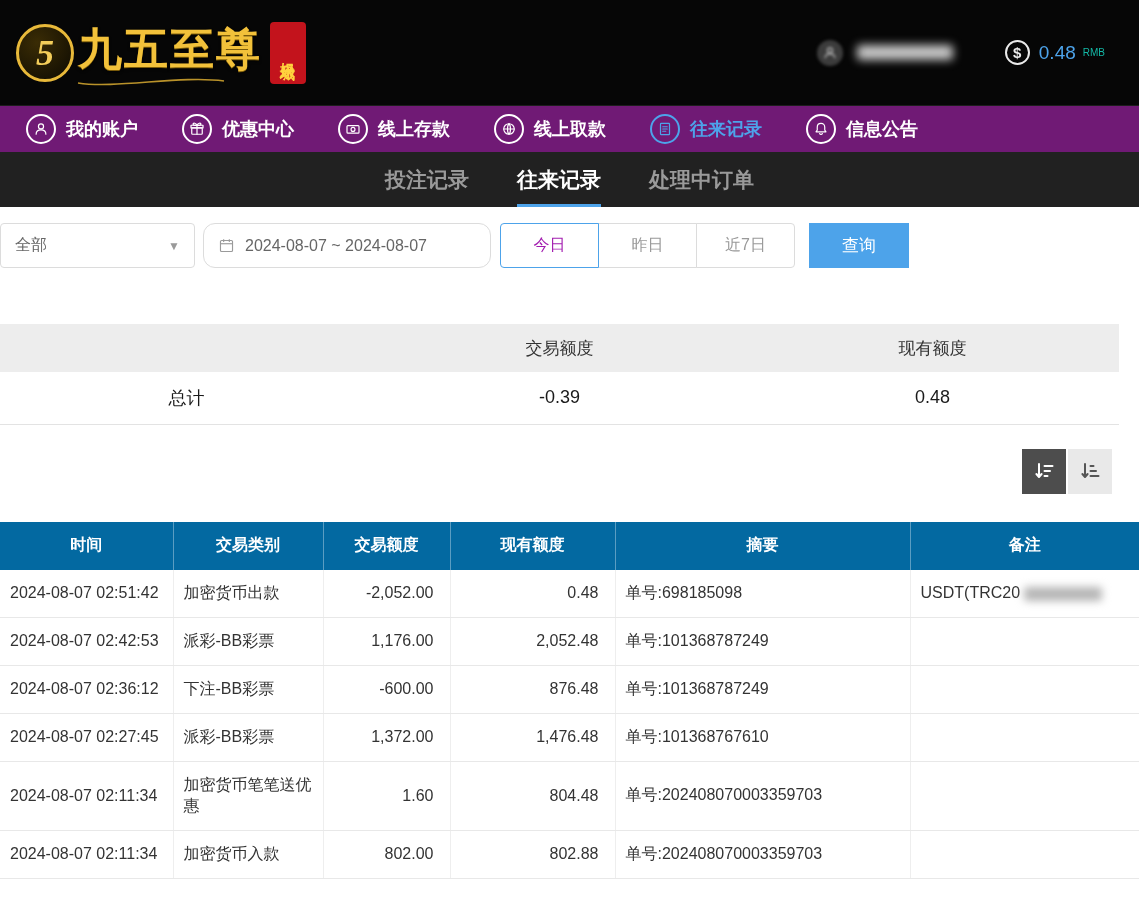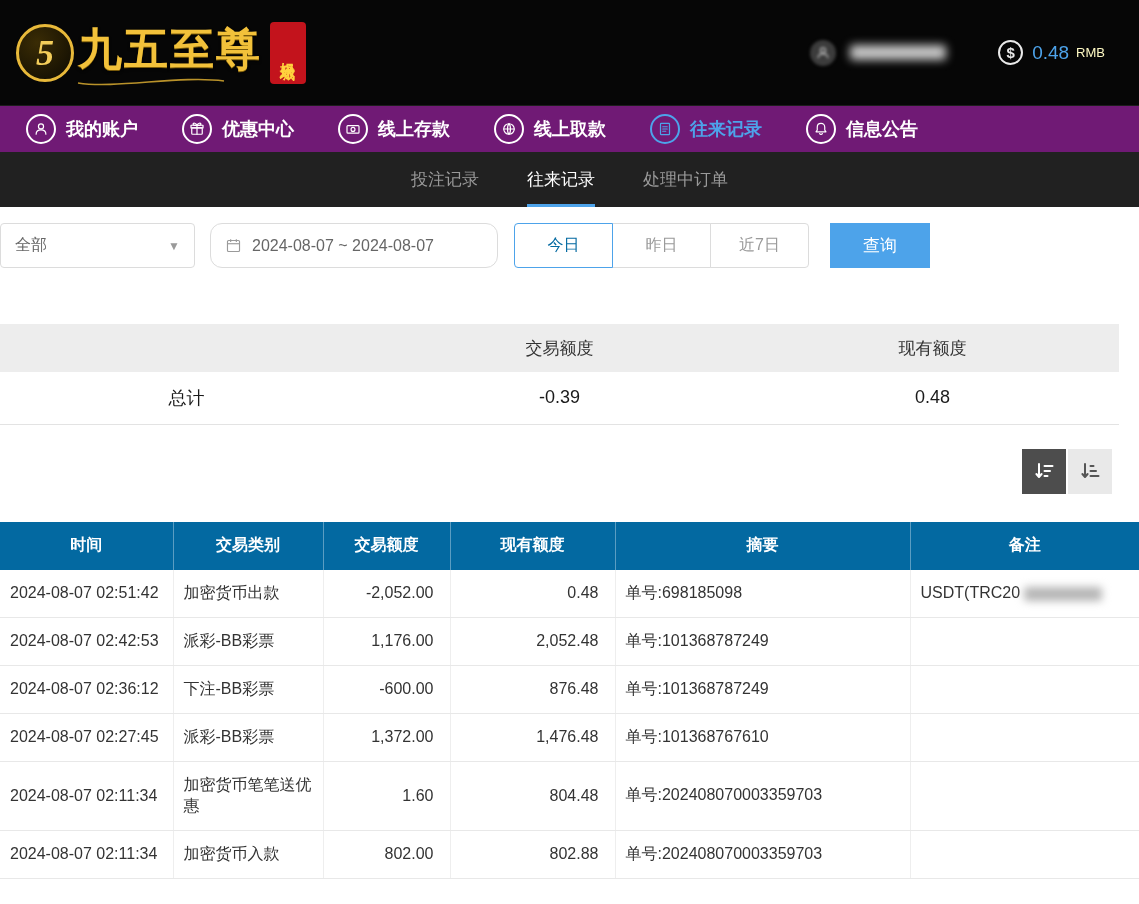--- a/index.html
+++ b/index.html
@@ -28,55 +28,55 @@
     display: flex; align-items: center; justify-content: center;
     filter: blur(1.5px); cursor: pointer; }
   .avatar svg { width: 18px; height: 18px; stroke: #bdbdbd; fill: none; stroke-width: 1.6; }
   .masked-name { width: 96px; height: 15px; background: #c9c9c9; border-radius: 3px;
     filter: blur(5px); }
   .balance { display: flex; align-items: center; gap: 9px; margin-left: 38px; cursor: pointer; }
   .coin { width: 25px; height: 25px; border-radius: 50%; border: 2px solid #eaeaea;
     color: #eaeaea; font-size: 15px; font-weight: bold; display: flex;
     align-items: center; justify-content: center; }
   .balance .amt { color: #4da3ea; font-size: 19px; }
-  .balance .rmb { color: #fef9c3; font-size: 13px; margin-left: -2px; }
+  .balance .rmb { color: #14b8a6; font-size: 10px; margin-left: -2px; }
 
   
   .mainnav { height: 47px; background: #701a75; border-top: 1px solid #1d1d1d;
     display: flex; align-items: center; padding-left: 26px; gap: 44px; }
   .nav-item { display: flex; align-items: center; gap: 10px; color: #ffffff;
     font-size: 18px; font-weight: bold; cursor: pointer; }
   .nav-item.active { color: #4da3ea; }
   .nav-icon { width: 30px; height: 30px; border: 2px solid currentColor; border-radius: 50%;
     display: flex; align-items: center; justify-content: center; flex: none; }
   .nav-icon svg { width: 18px; height: 18px; stroke: currentColor; fill: none;
     stroke-width: 1.6; stroke-linecap: round; stroke-linejoin: round; }
 
   
   .subnav { height: 55px; background: #212121; display: flex; align-items: stretch;
     justify-content: center; gap: 48px; }
-  .tab { color: #9a9a9a; font-size: 17px; display: flex; align-items: center;
-    cursor: pointer; border-bottom: 3px solid transparent; padding-top: 3px; }
+  .tab { color: #9a9a9a; font-size: 21px; display: flex; align-items: center;
+    cursor: pointer; border-bottom: 3px solid transparent; padding-top: 3px; font-weight: bold; }
   .tab.active { color: #ffffff; border-bottom-color: #4da3ea; }
 
   
-  .filterbar { display: flex; align-items: flex-start; padding: 16px 0 0 0; gap: 15px; }
+  .filterbar { display: flex; align-items: flex-start; padding: 16px 0 0 0; gap: 8px; }
   .select { width: 195px; height: 45px; border: 1px solid #dcdcdc; border-radius: 4px;
     display: flex; align-items: center; justify-content: space-between;
     padding: 0 14px; color: #666; font-size: 16px; background: #fff; cursor: pointer; }
   .caret { color: #9a9a9a; font-size: 12px; }
   .datebox { width: 288px; height: 45px; border: 1px solid #dcdcdc; border-radius: 12px;
     display: flex; align-items: center; gap: 10px; padding: 0 14px; color: #666;
     font-size: 16px; background: #fff; cursor: pointer; }
   .datebox svg { width: 17px; height: 17px; stroke: #9a9a9a; fill: none; stroke-width: 1.6; }
   .quick-group { display: flex; margin-left: 2px; }
   .quick { width: 99px; height: 45px; background: #fff; border: 1px solid #dcdcdc;
     color: #999; font-size: 16px; margin-left: -1px; cursor: pointer;
     font-family: inherit; position: relative; }
-  .quick.active { border-color: #4da3ea; color: #0369a1; z-index: 1;
+  .quick.active { border-color: #4da3ea; color: #a21caf; z-index: 1;
     border-radius: 4px 0 0 4px; }
   .quick:last-child { border-radius: 0 4px 4px 0; }
   .search-btn { width: 100px; height: 45px; background: #4da3ea; border: none;
     border-radius: 0; color: #fff; font-size: 17px; margin-left: 6px;
     cursor: pointer; font-family: inherit; }
 
   
   .summary { width: 1119px; border-collapse: collapse; margin-top: 56px;
     table-layout: fixed; }
   .summary th { background: #ededed; height: 48px; font-size: 17px; font-weight: normal;

